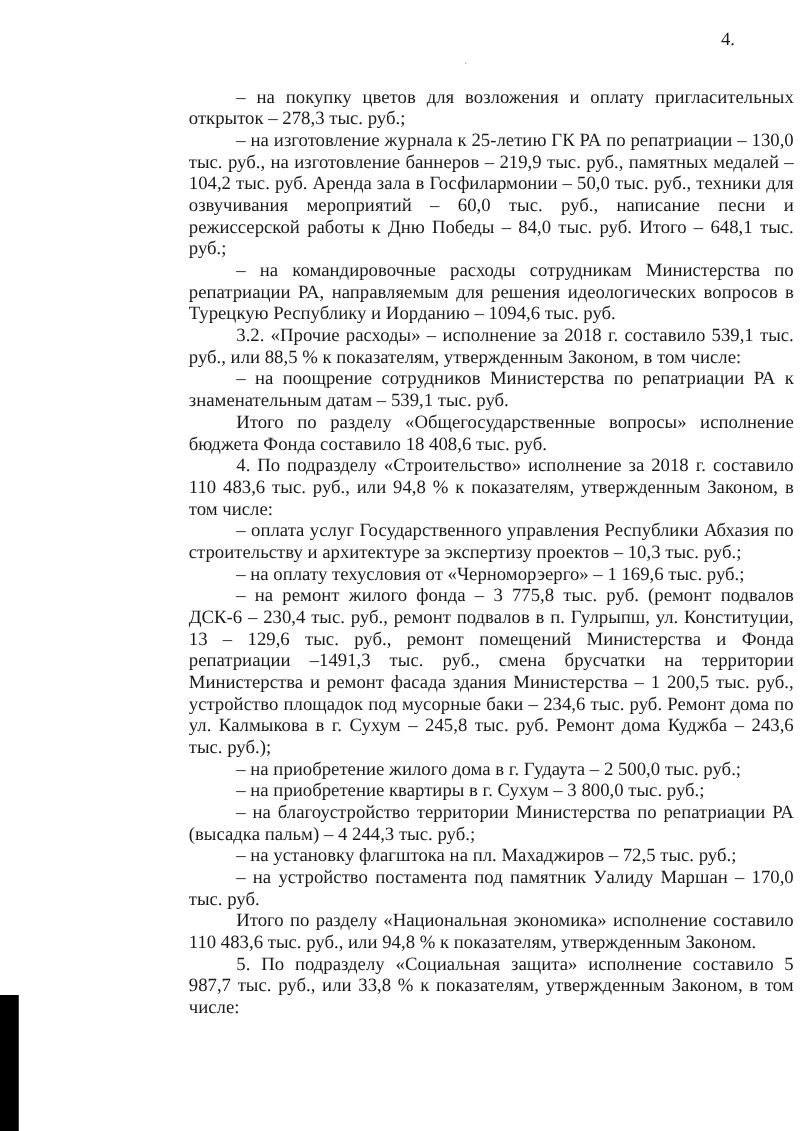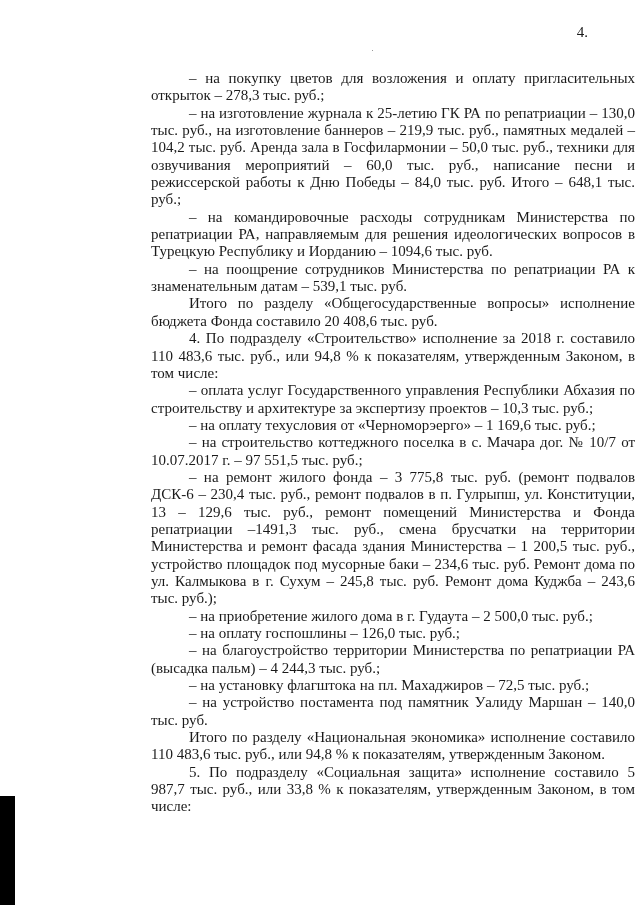--- a/index.html
+++ b/index.html
@@ -55,29 +55,29 @@
 </head>
 <body>
 
 <div class="page-number">4.</div>
 <div class="speck"></div>
 
 <div class="content">
   <p>– на покупку цветов для возложения и оплату пригласительных открыток – 278,3 тыс. руб.;</p>
   <p>– на изготовление журнала к 25-летию ГК РА по репатриации – 130,0 тыс. руб., на изготовление баннеров – 219,9 тыс. руб., памятных медалей – 104,2 тыс. руб. Аренда зала в Госфилармонии – 50,0 тыс. руб., техники для озвучивания мероприятий – 60,0 тыс. руб., написание песни и режиссерской работы к Дню Победы – 84,0 тыс. руб. Итого – 648,1 тыс. руб.;</p>
   <p>– на командировочные расходы сотрудникам Министерства по репатриации РА, направляемым для решения идеологических вопросов в Турецкую Республику и Иорданию – 1094,6 тыс. руб.</p>
+  <p>3.2. «Прочие расходы» – исполнение за 2018 г. составило 539,1 тыс. руб., или 88,5 % к показателям, утвержденным Законом, в том числе:</p>
   <p>– на поощрение сотрудников Министерства по репатриации РА к знаменательным датам – 539,1 тыс. руб.</p>
-  <p>Итого по разделу «Общегосударственные вопросы» исполнение бюджета Фонда составило 20 408,6 тыс. руб.</p>
+  <p>Итого по разделу «Общегосударственные вопросы» исполнение бюджета Фонда составило 18 408,6 тыс. руб.</p>
   <p>4. По подразделу «Строительство» исполнение за 2018 г. составило 110 483,6 тыс. руб., или 94,8 % к показателям, утвержденным Законом, в том числе:</p>
   <p>– оплата услуг Государственного управления Республики Абхазия по строительству и архитектуре за экспертизу проектов – 10,3 тыс. руб.;</p>
   <p>– на оплату техусловия от «Черноморэерго» – 1 169,6 тыс. руб.;</p>
-  <p>– на строительство коттеджного поселка в с. Мачара дог. № 10/7 от 10.07.2017 г. – 97 551,5 тыс. руб.;</p>
   <p>– на ремонт жилого фонда – 3 775,8 тыс. руб. (ремонт подвалов ДСК-6 – 230,4 тыс. руб., ремонт подвалов в п. Гулрыпш, ул. Конституции, 13 – 129,6 тыс. руб., ремонт помещений Министерства и Фонда репатриации –1491,3 тыс. руб., смена брусчатки на территории Министерства и ремонт фасада здания Министерства – 1 200,5 тыс. руб., устройство площадок под мусорные баки – 234,6 тыс. руб. Ремонт дома по ул. Калмыкова в г. Сухум – 245,8 тыс. руб. Ремонт дома Куджба – 243,6 тыс. руб.);</p>
   <p>– на приобретение жилого дома в г. Гудаута – 2 500,0 тыс. руб.;</p>
-  <p>– на оплату госпошлины – 126,0 тыс. руб.;</p>
+  <p>– на приобретение квартиры в г. Сухум – 3 800,0 тыс. руб.;</p>
   <p>– на благоустройство территории Министерства по репатриации РА (высадка пальм) – 4 244,3 тыс. руб.;</p>
   <p>– на установку флагштока на пл. Махаджиров – 72,5 тыс. руб.;</p>
-  <p>– на устройство постамента под памятник Уалиду Маршан – 140,0 тыс. руб.</p>
+  <p>– на устройство постамента под памятник Уалиду Маршан – 170,0 тыс. руб.</p>
   <p>Итого по разделу «Национальная экономика» исполнение составило 110 483,6 тыс. руб., или 94,8 % к показателям, утвержденным Законом.</p>
   <p>5. По подразделу «Социальная защита» исполнение составило 5 987,7 тыс. руб., или 33,8 % к показателям, утвержденным Законом, в том числе:</p>
 </div>
 
 <div class="scan-bar"></div>
 
 </body></html>

